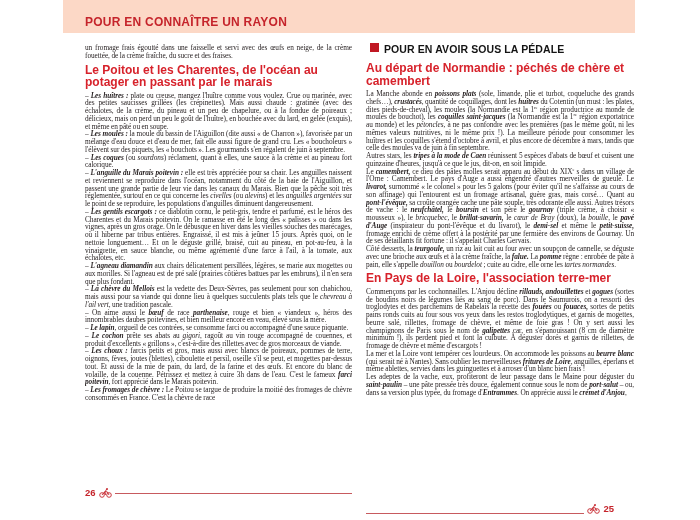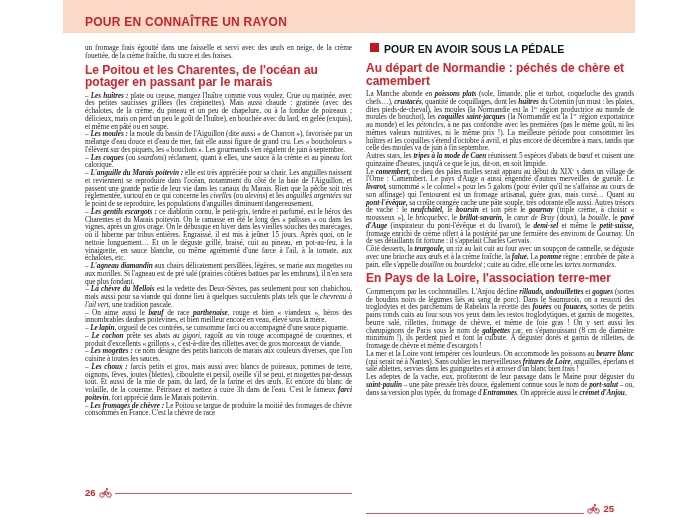--- a/index.html
+++ b/index.html
@@ -64,42 +64,41 @@
         <p class="para"><span>– </span><span class="bi">Les huîtres :</span><span> plate ou creuse, mangez l'huître comme vous voulez. Crue ou marinée, avec des petites saucisses grillées (les crépinettes). Mais aussi chaude : gratinée (avec des échalotes, de la crème, du pineau et un peu de chapelure, ou à la fondue de poireaux ; délicieux, mais on perd un peu le goût de l'huître), en bouchée avec du lard, en gelée (exquis), et même en pâté ou en soupe.</span></p>
         <p class="para"><span>– </span><span class="bi">Les moules :</span><span> la moule du bassin de l'Aiguillon (dite aussi « de Charron »), favorisée par un mélange d'eau douce et d'eau de mer, fait elle aussi figure de grand cru. Les « boucholeurs » l'élèvent sur des piquets, les « bouchots ». Les gourmands s'en régalent de juin à septembre.</span></p>
         <p class="para"><span>– </span><span class="bi">Les coques</span><span> (ou </span><span class="i">sourdons</span><span>) réclament, quant à elles, une sauce à la crème et au pineau fort calorique.</span></p>
         <p class="para"><span>– </span><span class="bi">L'anguille du Marais poitevin :</span><span> elle est très appréciée pour sa chair. Les anguilles naissent et reviennent se reproduire dans l'océan, notamment du côté de la baie de l'Aiguillon, et passent une grande partie de leur vie dans les canaux du Marais. Bien que la pêche soit très réglementée, surtout en ce qui concerne les </span><span class="i">civelles</span><span> (ou </span><span class="i">alevins</span><span>) et les </span><span class="i">anguilles argentées</span><span> sur le point de se reproduire, les populations d'anguilles diminuent dangereusement.</span></p>
         <p class="para"><span>– </span><span class="bi">Les gentils escargots :</span><span> ce diablotin cornu, le petit-gris, tendre et parfumé, est le héros des Charentes et du Marais poitevin. On le ramasse en été le long des « palisses » ou dans les vignes, après un gros orage. On le débusque en hiver dans les vieilles souches des marécages, où il hiberne par tribus entières. Engraissé, il est mis à jeûner 15 jours. Après quoi, on le nettoie longuement… Et on le déguste grillé, braisé, cuit au pineau, en pot-au-feu, à la vinaigrette, en sauce blanche, ou même agrémenté d'une farce à l'ail, à la tomate, aux échalotes, etc.</span></p>
         <p class="para"><span>– </span><span class="bi">L'agneau diamandin</span><span> aux chairs délicatement persillées, légères, se marie aux mogettes ou aux morilles. Si l'agneau est de pré salé (prairies côtières battues par les embruns), il n'en sera que plus fondant.</span></p>
         <p class="para"><span>– </span><span class="bi">La chèvre du Mellois</span><span> est la vedette des Deux-Sèvres, pas seulement pour son chabichou, mais aussi pour sa viande qui donne lieu à quelques succulents plats tels que le </span><span class="i">chevreau à l'ail vert</span><span>, une tradition pascale.</span></p>
         <p class="para"><span>– On aime aussi le </span><span class="bi">bœuf</span><span> de race </span><span class="bi">parthenaise</span><span>, rouge et bien « viandeux », héros des innombrables daubes poitevines, et bien meilleur encore en veau, élevé sous la mère.</span></p>
         <p class="para"><span>– </span><span class="bi">Le lapin</span><span>, orgueil de ces contrées, se consomme farci ou accompagné d'une sauce piquante.</span></p>
         <p class="para"><span>– </span><span class="bi">Le cochon</span><span> prête ses abats au </span><span class="i">gigori</span><span>, ragoût au vin rouge accompagné de couennes, et produit d'excellents « grillons », c'est-à-dire des rillettes avec de gros morceaux de viande.</span></p>
-        <p class="para"><span>– </span><span class="bi">Les mogettes :</span><span> ce nom désigne des petits haricots de marais aux couleurs diverses, que l'on cuisine à toutes les sauces.</span></p>
         <p class="para"><span>– </span><span class="bi">Les choux :</span><span> farcis petits et gros, mais aussi avec blancs de poireaux, pommes de terre, oignons, fèves, joutes (blettes), ciboulette et persil, oseille s'il se peut, et mogettes par-dessus tout. Et aussi de la mie de pain, du lard, de la farine et des œufs. Et encore du blanc de volaille, de la couenne. Pétrissez et mettez à cuire 3h dans de l'eau. C'est le fameux </span><span class="bi">farci poitevin</span><span>, fort apprécié dans le Marais poitevin.</span></p>
         <p class="para"><span>– </span><span class="bi">Les fromages de chèvre :</span><span> Le Poitou se targue de produire la moitié des fromages de chèvre consommés en France. C'est la chèvre de race</span></p>
       </div>
   </div>
 
   <div class="col col-right">
     <div class="section-head">
       <span class="sq"></span>
       <span>POUR EN AVOIR SOUS LA PÉDALE</span>
     </div>
     <h2 class="red-heading first">Au départ de Normandie : péchés de chère et camembert</h2>
     <div>
         <p class="para"><span>La Manche abonde en </span><span class="bi">poissons plats</span><span> (sole, limande, plie et turbot, coqueluche des grands chefs…), </span><span class="bi">crustacés</span><span>, quantité de coquillages, dont les </span><span class="bi">huîtres</span><span> du Cotentin (un must : les plates, dites pieds-de-cheval), les moules (la Normandie est la 1</span><sup>re</sup><span> région productrice au monde de moules de bouchot), les </span><span class="bi">coquilles saint-jacques</span><span> (la Normandie est la 1</span><sup>re</sup><span> région exportatrice au monde) et les </span><span class="i">pétoncles</span><span>, à ne pas confondre avec les premières (pas le même goût, ni les mêmes valeurs nutritives, ni le même prix !). La meilleure période pour consommer les huîtres et les coquilles s'étend d'octobre à avril, et plus encore de décembre à mars, tandis que celle des moules va de juin à fin septembre.</span></p>
         <p class="para"><span>Autres stars, les </span><span class="bi">tripes à la mode de Caen</span><span> réunissent 5 espèces d'abats de bœuf et cuisent une quinzaine d'heures, jusqu'à ce que le jus, dit-on, en soit limpide.</span></p>
         <p class="para"><span>Le </span><span class="bi">camembert,</span><span> ce dieu des pâtes molles serait apparu au début du XIX</span><sup>e</sup><span> s dans un village de l'Orne : Camembert. Le pays d'Auge a aussi engendré d'autres merveilles de gueule. Le </span><span class="bi">livarot,</span><span> surnommé « le colonel » pour les 5 galons (pour éviter qu'il ne s'affaisse au cours de son affinage) qui l'entourent est un fromage artisanal, guère gras, mais corsé… Quant au </span><span class="bi">pont-l'évêque,</span><span> sa croûte orangée cache une pâte souple, très odorante elle aussi. Autres trésors de vache : le </span><span class="bi">neufchâtel,</span><span> le </span><span class="bi">boursin</span><span> et son père le </span><span class="bi">gournay</span><span> (triple crème, à choisir « mousseux »), le </span><span class="i">bricquebec</span><span>, le </span><span class="bi">brillat-savarin,</span><span> le </span><span class="i">cœur de Bray</span><span> (doux), la </span><span class="i">bouille</span><span>, le </span><span class="bi">pavé d'Auge</span><span> (inspirateur du pont-l'évêque et du livarot), le </span><span class="bi">demi-sel</span><span> et même le </span><span class="bi">petit-suisse,</span><span> fromage enrichi de crème offert à la postérité par une fermière des environs de Gournay. Un de ses détaillants fit fortune : il s'appelait Charles Gervais.</span></p>
         <p class="para"><span>Côté desserts, la </span><span class="bi">teurgoule,</span><span> un riz au lait cuit au four avec un soupçon de cannelle, se déguste avec une brioche aux œufs et à la crème fraîche, la </span><span class="bi">falue.</span><span> La </span><span class="bi">pomme</span><span> règne : enrobée de pâte à pain, elle s'appelle </span><span class="i">douillon</span><span> ou </span><span class="i">bourdelot</span><span> ; cuite au cidre, elle orne les </span><span class="i">tartes normandes</span><span>.</span></p>
       </div>
     <h2 class="red-heading">En Pays de la Loire, l'association terre-mer</h2>
     <div>
         <p class="para"><span>Commençons par les cochonnailles. L'Anjou décline </span><span class="bi">rillauds, andouillettes</span><span> et </span><span class="bi">gogues</span><span> (sortes de boudins noirs de légumes liés au sang de porc). Dans le Saumurois, on a ressorti des troglodytes et des parchemins de Rabelais la recette des </span><span class="bi">fouées</span><span> ou </span><span class="bi">fouaces,</span><span> sortes de petits pains ronds cuits au four sous vos yeux dans les restos troglodytiques, et garnis de mogettes, beurre salé, rillettes, fromage de chèvre, et même de foie gras ! On y sert aussi les champignons de Paris sous le nom de </span><span class="bi">galipettes</span><span> car, en s'épanouissant (8 cm de diamètre minimum !), ils perdent pied et font la culbute. À déguster dorés et garnis de rillettes, de fromage de chèvre et même d'escargots !</span></p>
-        <p class="para"><span>La mer et la Loire vont tempérer ces lourdeurs. On accommode les poissons au </span><span class="bi">beurre blanc</span><span> (qui serait né à Nantes). Sans oublier les merveilleuses </span><span class="bi">fritures de Loire</span><span>, anguilles, éperlans et salé ablettes, servies dans les guinguettes et à arroser d'un blanc bien frais !</span></p>
+        <p class="para"><span>La mer et la Loire vont tempérer ces lourdeurs. On accommode les poissons au </span><span class="bi">beurre blanc</span><span> (qui serait né à Nantes). Sans oublier les merveilleuses </span><span class="bi">fritures de Loire</span><span>, anguilles, éperlans et même ablettes, servies dans les guinguettes et à arroser d'un blanc bien frais !</span></p>
         <p class="para"><span>Les adeptes de la vache, eux, profiteront de leur passage dans le Maine pour déguster du </span><span class="bi">saint-paulin</span><span> – une pâte pressée très douce, également connue sous le nom de </span><span class="bi">port-salut</span><span> – ou, dans sa version plus typée, du fromage d'</span><span class="bi">Entrammes</span><span>. On apprécie aussi le </span><span class="bi">crémet d'Anjou</span><span>,</span></p>
       </div>
   </div>
 
   <div class="footer footer-left">
     <span class="page-num">26</span>
     <svg class="bike" viewBox="0 0 13 10">
       <circle cx="3" cy="7" r="2.3" fill="none" stroke="#c5242b" stroke-width="0.9"></circle>
       <circle cx="10" cy="7" r="2.3" fill="none" stroke="#c5242b" stroke-width="0.9"></circle>
       <path d="M3 7 L5.6 3.8 L8.2 3.8 L10 7 M5.6 3.8 L6.4 6.8 Z" fill="none" stroke="#c5242b" stroke-width="0.9"></path>

